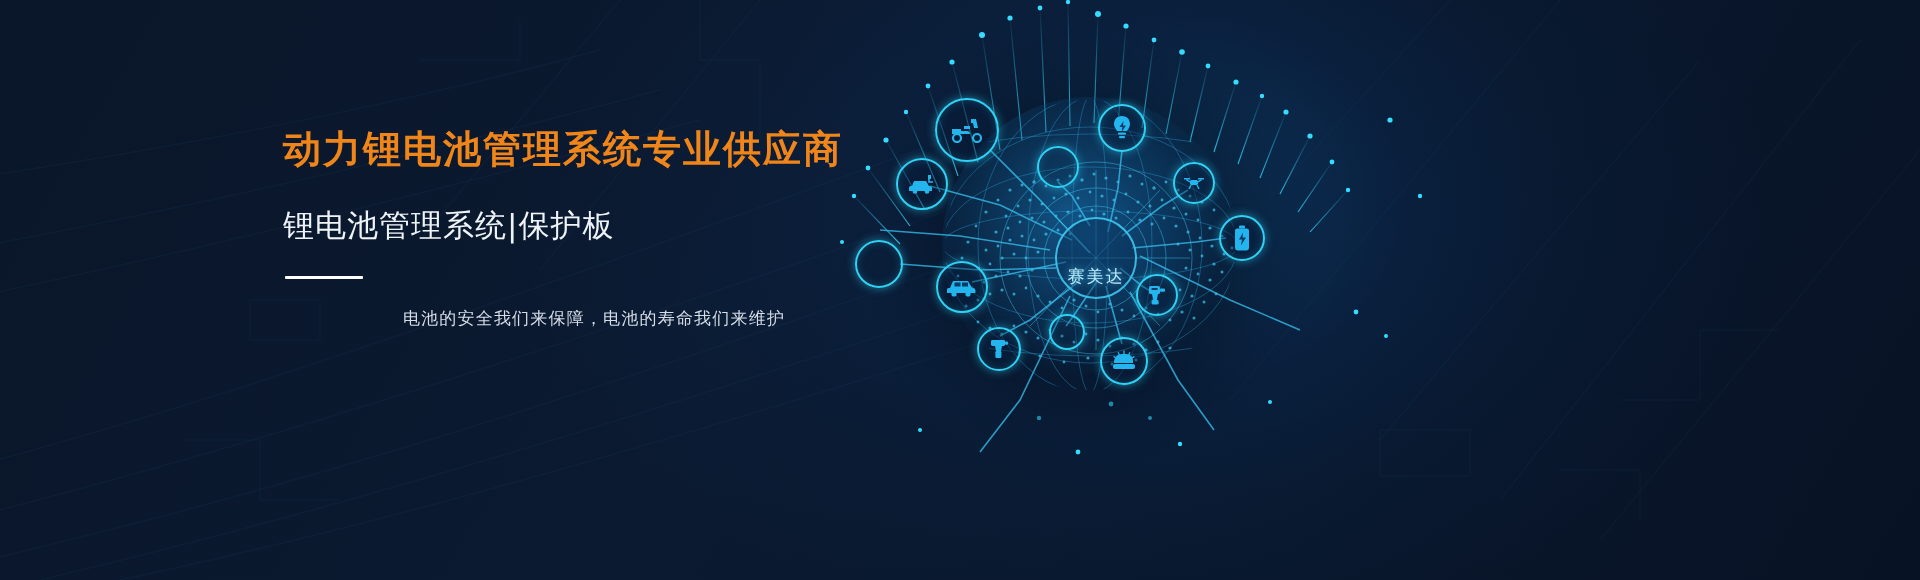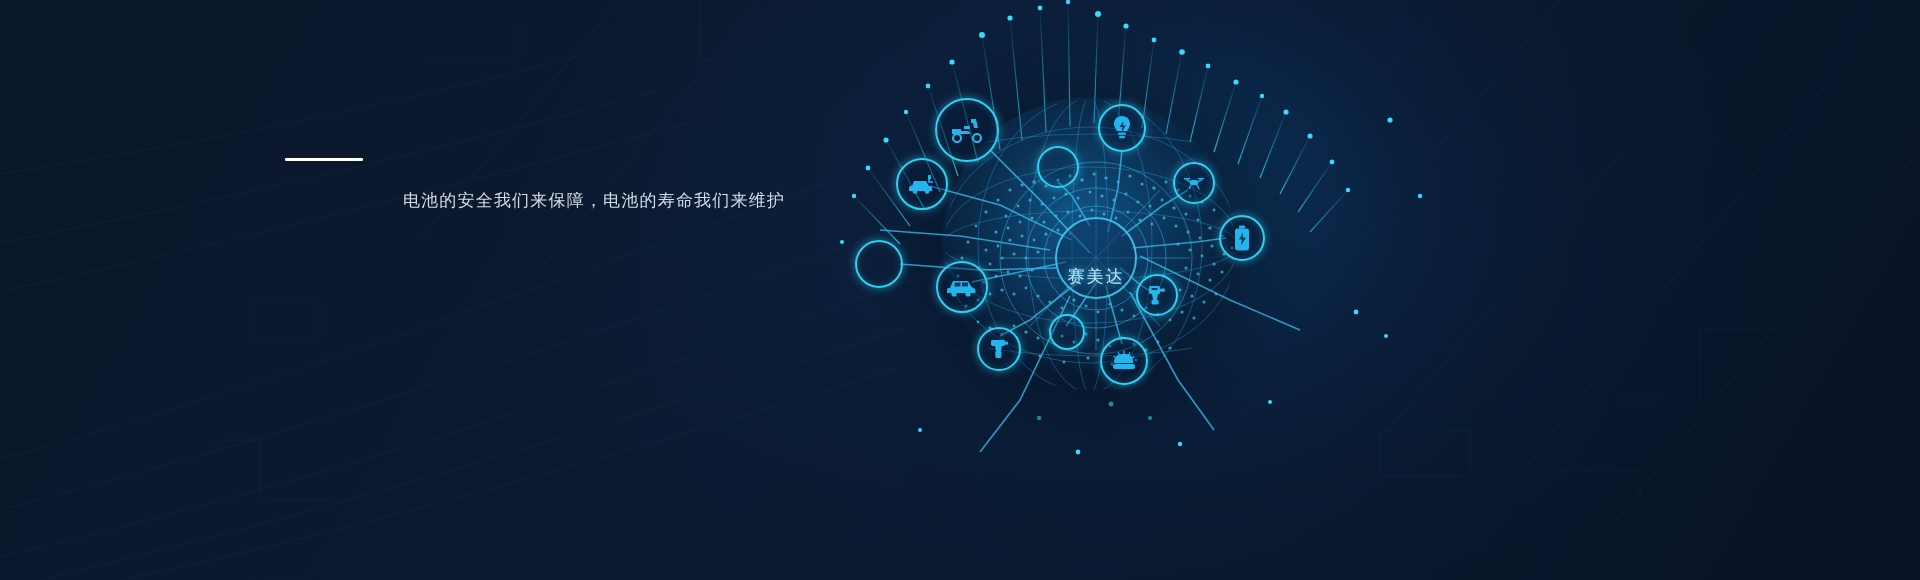--- a/index.html
+++ b/index.html
@@ -505,17 +505,19 @@
       <rect x="2" y="14" width="22" height="5" rx="2"></rect>
       <g stroke="#23b6ee" stroke-width="1.3">
         <path d="M13 4V0.6M8.6 5.2L7 2.2M17.4 5.2L19 2.2M5.4 8.2L2.6 6.4M20.6 8.2L23.4 6.4"></path>
       </g>
     </svg>
   </div>
 
   <div class="node empty" style="left:1049px; top:314px; width:32px; height:32px;"></div>
 
   <div class="copy">
+    <h1 class="headline">动力锂电池管理系统专业供应商</h1>
+    <h2 class="subline">锂电池管理系统|保护板</h2>
     <div class="divider"></div>
     <p class="tagline">电池的安全我们来保障，电池的寿命我们来维护</p>
   </div>
 
 </div>
 
 </body></html>

